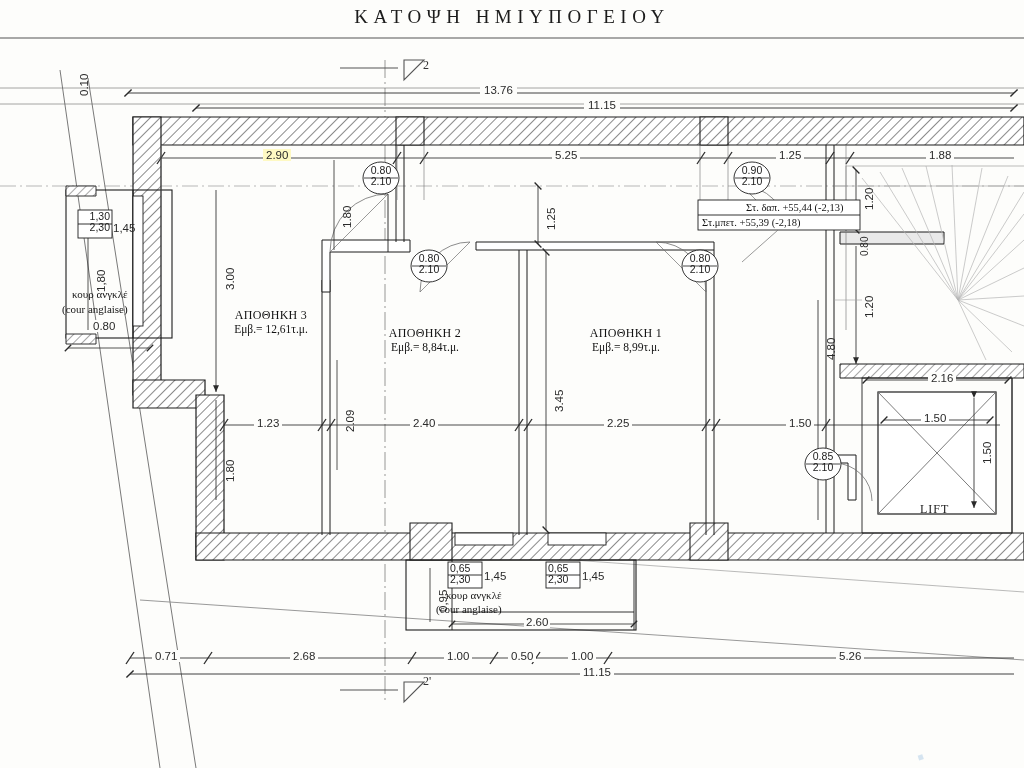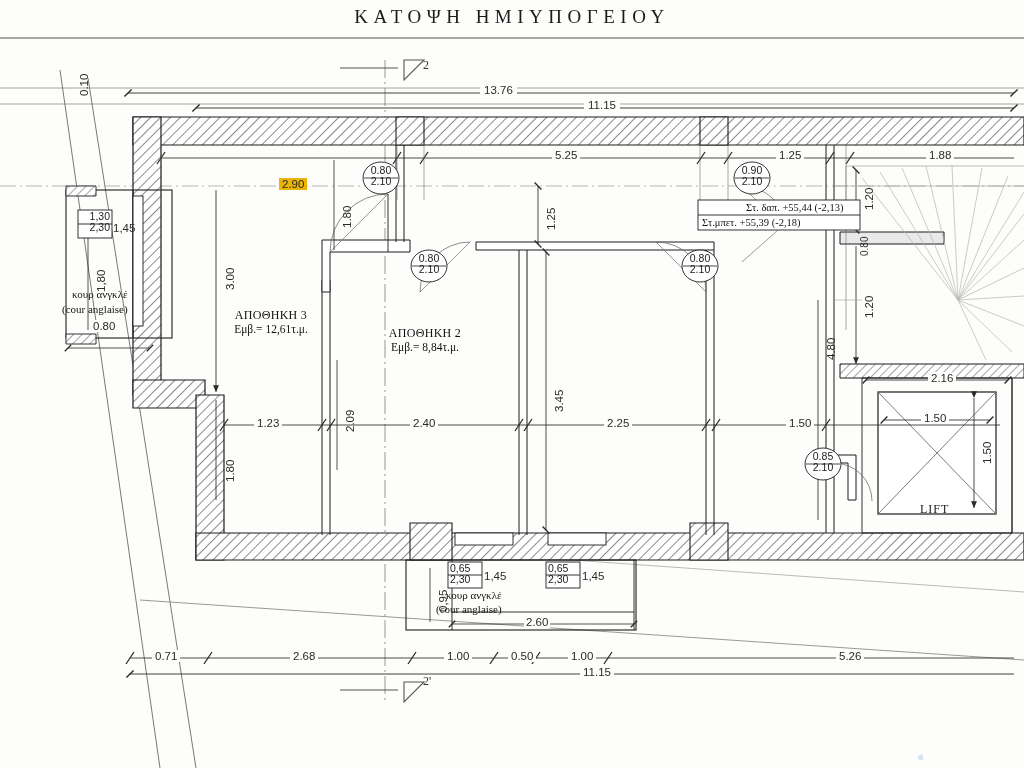--- a/index.html
+++ b/index.html
@@ -287,21 +287,21 @@
   </svg>
 
   <div class="lbl" id="title">ΚΑΤΟΨΗ ΗΜΙΥΠΟΓΕΙΟΥ</div>
 
   <div class="lbl secnum" style="left:423px;top:58px;">2</div>
   <div class="lbl secnum" style="left:423px;top:674px;">2'</div>
 
   <div class="lbl dim" style="left:480px;top:84px;background:#fdfdfb;padding:0 4px;">13.76</div>
   <div class="lbl dim" style="left:584px;top:99px;background:#fdfdfb;padding:0 4px;">11.15</div>
 
-  <div class="lbl dim" style="left:279px;top:149px;background:#eab308;padding:0 3px;margin-top:29px;">2.90</div>
+  <div class="lbl dim" style="left:263px;top:149px;background:#fef9c3;padding:0 3px;">2.90</div>
   <div class="lbl dim" style="left:552px;top:149px;background:#fdfdfb;padding:0 3px;">5.25</div>
   <div class="lbl dim" style="left:776px;top:149px;background:#fdfdfb;padding:0 3px;">1.25</div>
   <div class="lbl dim" style="left:926px;top:149px;background:#fdfdfb;padding:0 3px;">1.88</div>
 
   <div class="lbl dim" style="left:78px;top:96px;transform:rotate(-90deg);transform-origin:0 0;">0.10</div>
 
   <div class="lbl dim" style="left:254px;top:417px;background:#fdfdfb;padding:0 3px;">1.23</div>
   <div class="lbl dim" style="left:410px;top:417px;background:#fdfdfb;padding:0 3px;">2.40</div>
   <div class="lbl dim" style="left:604px;top:417px;background:#fdfdfb;padding:0 3px;">2.25</div>
   <div class="lbl dim" style="left:786px;top:417px;background:#fdfdfb;padding:0 3px;">1.50</div>
@@ -328,20 +328,24 @@
   <div class="lbl dim v" style="left:825px;top:360px;transform:rotate(-90deg);">4.80</div>
 
   <div class="lbl room" style="left:196px;top:308px;width:150px;">
     <div class="nm">ΑΠΟΘΗΚΗ 3</div>
     <div class="ar">Εμβ.= 12,61τ.μ.</div>
   </div>
   <div class="lbl room" style="left:350px;top:326px;width:150px;">
     <div class="nm">ΑΠΟΘΗΚΗ 2</div>
     <div class="ar">Εμβ.= 8,84τ.μ.</div>
   </div>
+  <div class="lbl room" style="left:551px;top:326px;width:150px;">
+    <div class="nm">ΑΠΟΘΗΚΗ 1</div>
+    <div class="ar">Εμβ.= 8,99τ.μ.</div>
+  </div>
 
   <div class="lbl elev" style="left:702px;top:202px;margin-left:44px;">Στ. δαπ. +55,44 (-2,13)</div>
   <div class="lbl elev" style="left:702px;top:217px;">Στ.μπετ. +55,39 (-2,18)</div>
 
   <div class="lbl tagtxt" style="left:365px;top:165px;width:32px;">
     <div>0.80</div>
     <div>2.10</div>
   </div>
   <div class="lbl tagtxt" style="left:736px;top:165px;width:32px;">
     <div>0.90</div>

